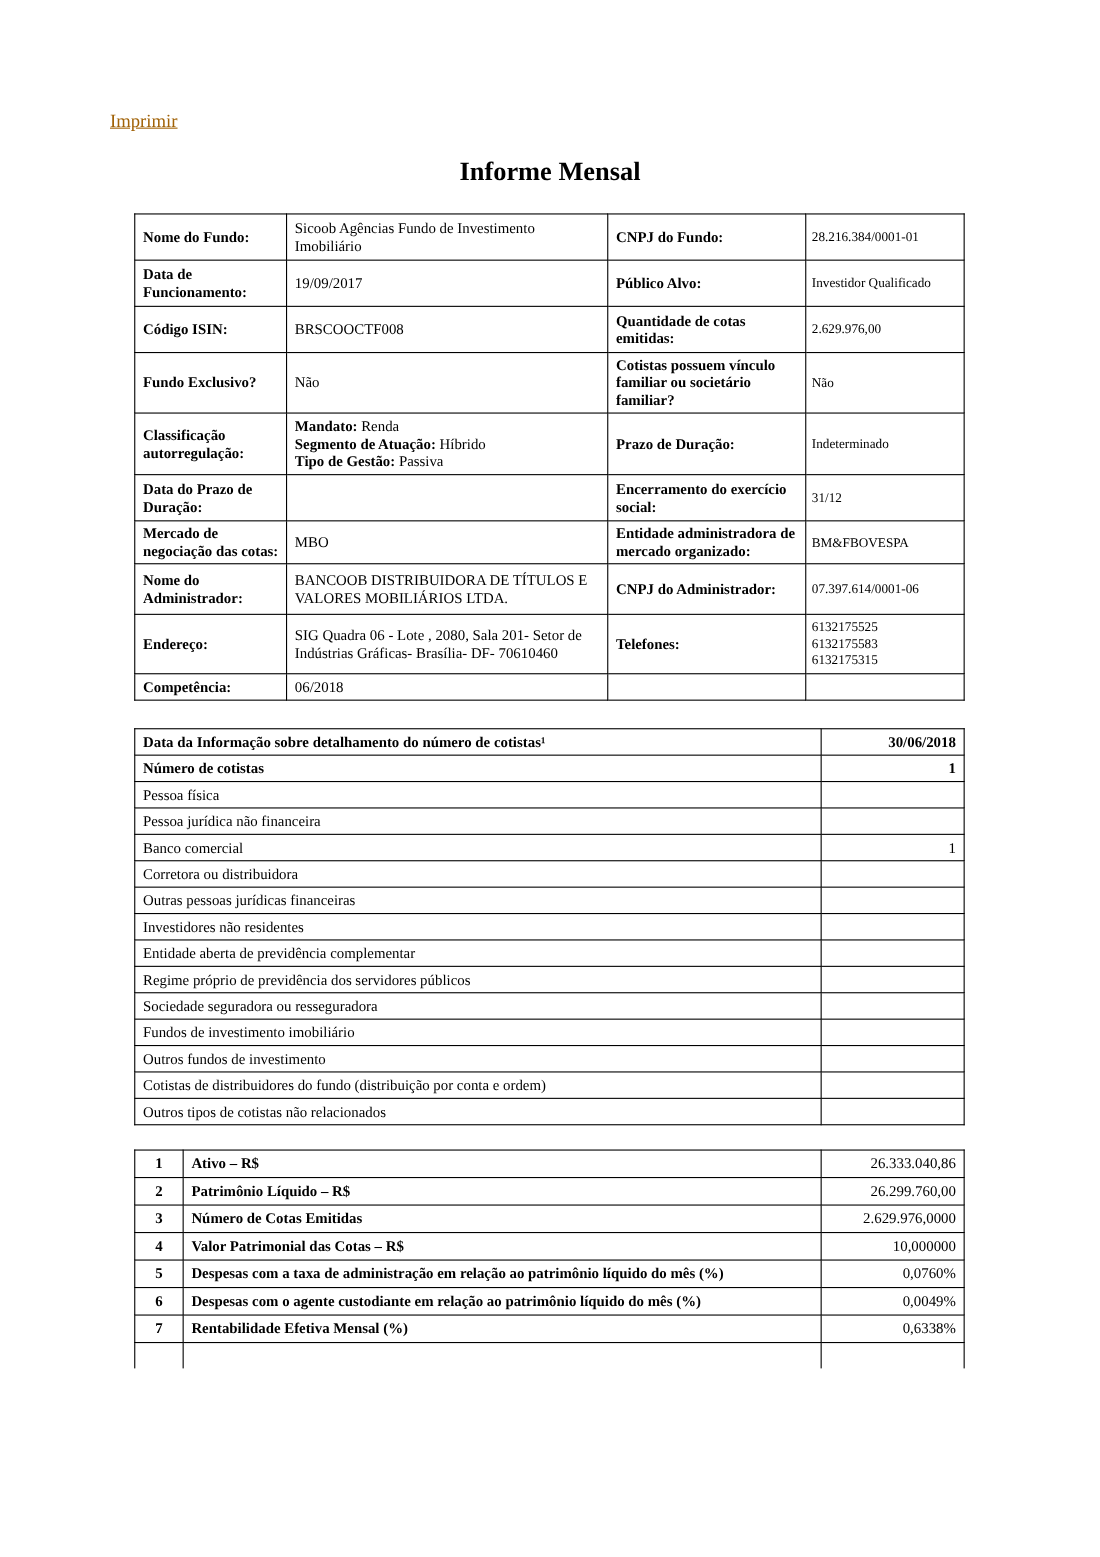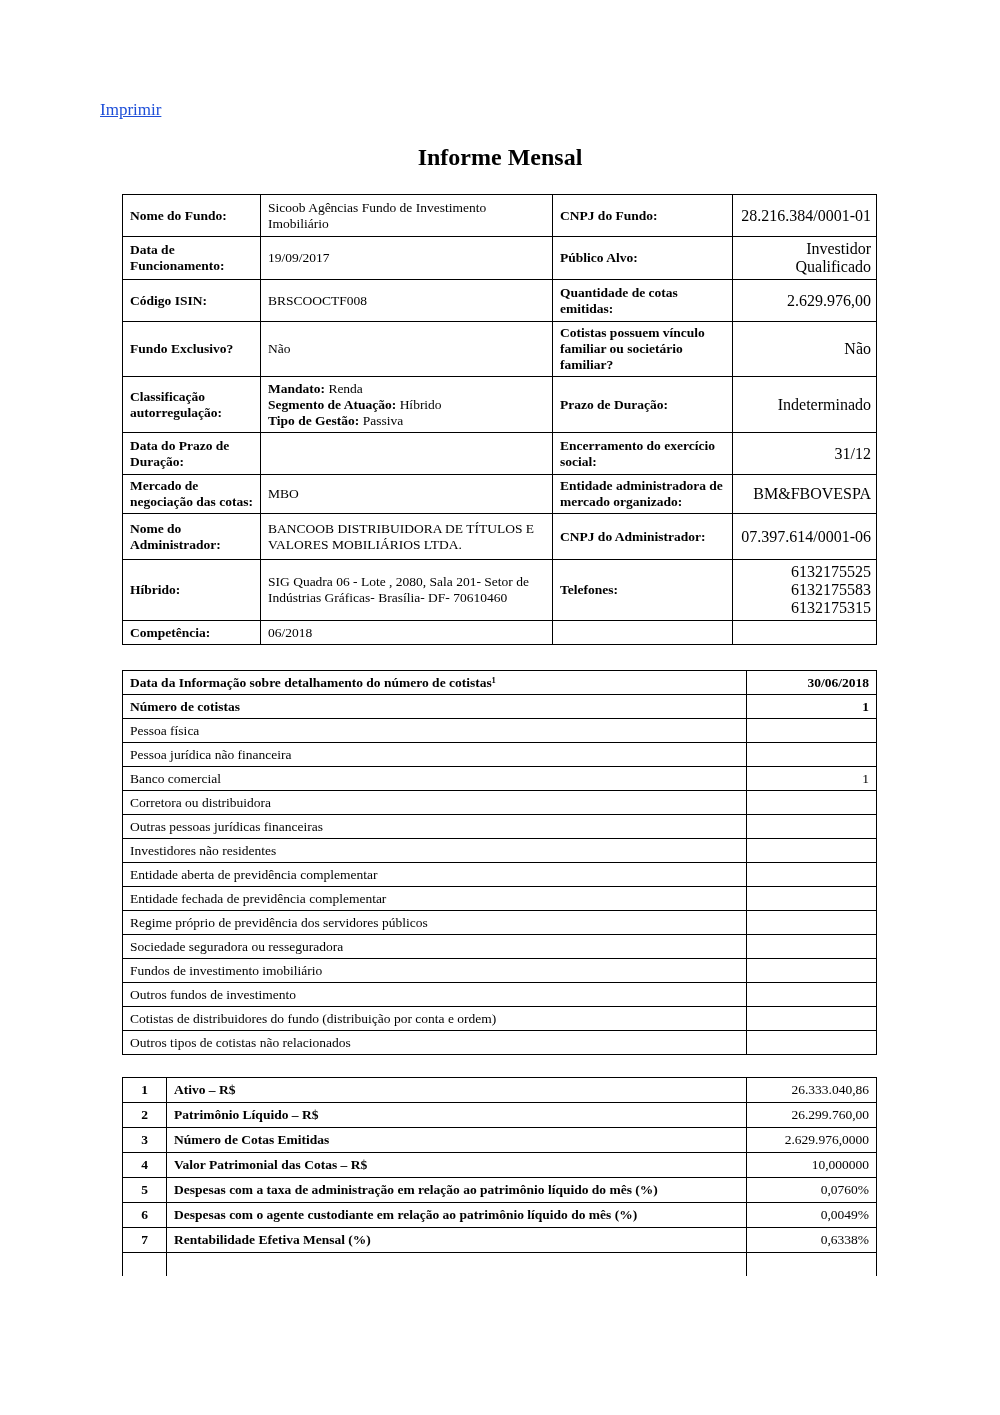--- a/index.html
+++ b/index.html
@@ -8,21 +8,21 @@
     background: #ffffff;
     color: #000000;
     font-family: "Liberation Serif", serif;
   }
   body { height: 1415px; overflow: hidden; position: relative; }
 
   .print-link {
     display: inline-block;
     margin: 100px 0 0 100px;
     font-size: 17px;
-    color: #1d4ed8;
+    color: #a16207;
     text-decoration: underline;
     cursor: pointer;
   }
 
   .page-title {
     text-align: center;
     font-size: 24px;
     font-weight: bold;
     margin-top: 24px;
     font-family: "Liberation Serif", serif;
@@ -39,21 +39,21 @@
   td {
     border: 1px solid #000000;
     padding: 3px 7px;
     vertical-align: middle;
     word-wrap: break-word;
   }
 
   
   .fund-table { margin-top: 23px; }
   .fund-table td.lbl { font-weight: bold; }
-  .fund-table td.val4 { padding: 3px 5px; font-size: 16px; text-align: right; }
+  .fund-table td.val4 { padding: 3px 5px; font-size: 12px; }
   .fund-table .pre { white-space: pre-line; }
 
   
   .cotistas-table { margin-top: 25px; border-radius: 10px; }
   .cotistas-table td.num { text-align: right; padding-left: 42px; }
   .cotistas-table tr.hdr td, .cotistas-table tr.total td { font-weight: bold; }
   .cotistas-table td.sub { }
   .cotistas-table tr { height: 24px; }
 
   
@@ -130,21 +130,21 @@
         <td class="lbl">Entidade administradora de mercado organizado:</td>
         <td class="val4">BM&amp;FBOVESPA</td>
       </tr>
       <tr style="height:46px">
         <td class="lbl">Nome do Administrador:</td>
         <td>BANCOOB DISTRIBUIDORA DE TÍTULOS E VALORES MOBILIÁRIOS LTDA.</td>
         <td class="lbl">CNPJ do Administrador:</td>
         <td class="val4">07.397.614/0001-06</td>
       </tr>
       <tr style="height:54px">
-        <td class="lbl">Híbrido:</td>
+        <td class="lbl">Endereço:</td>
         <td>SIG Quadra 06 - Lote , 2080, Sala 201- Setor de Indústrias Gráficas- Brasília- DF- 70610460</td>
         <td class="lbl">Telefones:</td>
         <td class="val4 pre">6132175525
 6132175583
 6132175315</td>
       </tr>
       <tr style="height:24px">
         <td class="lbl">Competência:</td>
         <td>06/2018</td>
         <td class="lbl"></td>
@@ -189,24 +189,20 @@
       </tr>
       <tr>
         <td class="sub">Investidores não residentes</td>
         <td class="num"></td>
       </tr>
       <tr>
         <td class="sub">Entidade aberta de previdência complementar</td>
         <td class="num"></td>
       </tr>
       <tr>
-        <td class="sub">Entidade fechada de previdência complementar</td>
-        <td class="num"></td>
-      </tr>
-      <tr>
         <td class="sub">Regime próprio de previdência dos servidores públicos</td>
         <td class="num"></td>
       </tr>
       <tr>
         <td class="sub">Sociedade seguradora ou resseguradora</td>
         <td class="num"></td>
       </tr>
       <tr>
         <td class="sub">Fundos de investimento imobiliário</td>
         <td class="num"></td>

